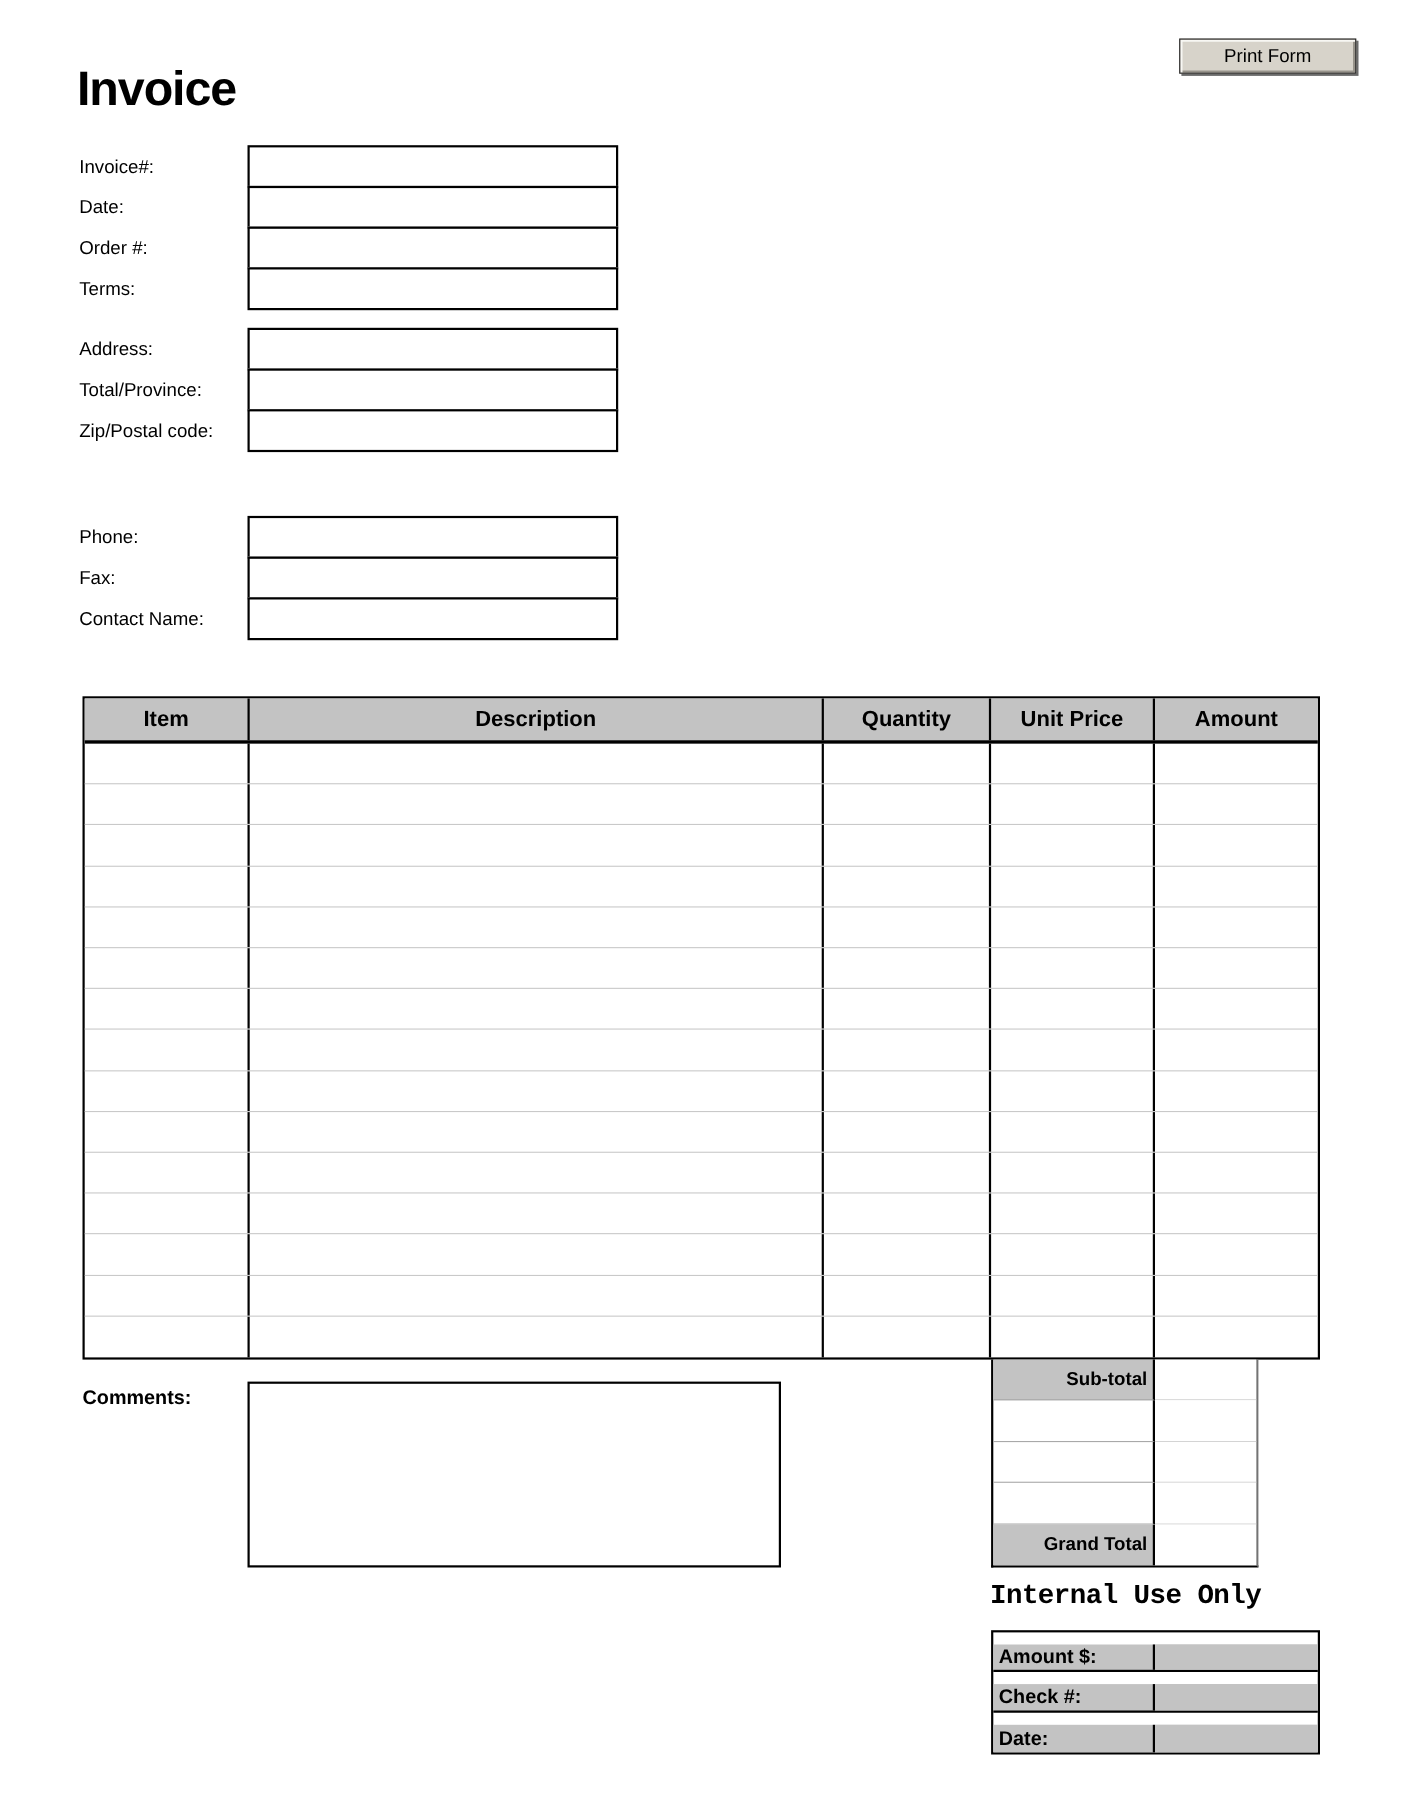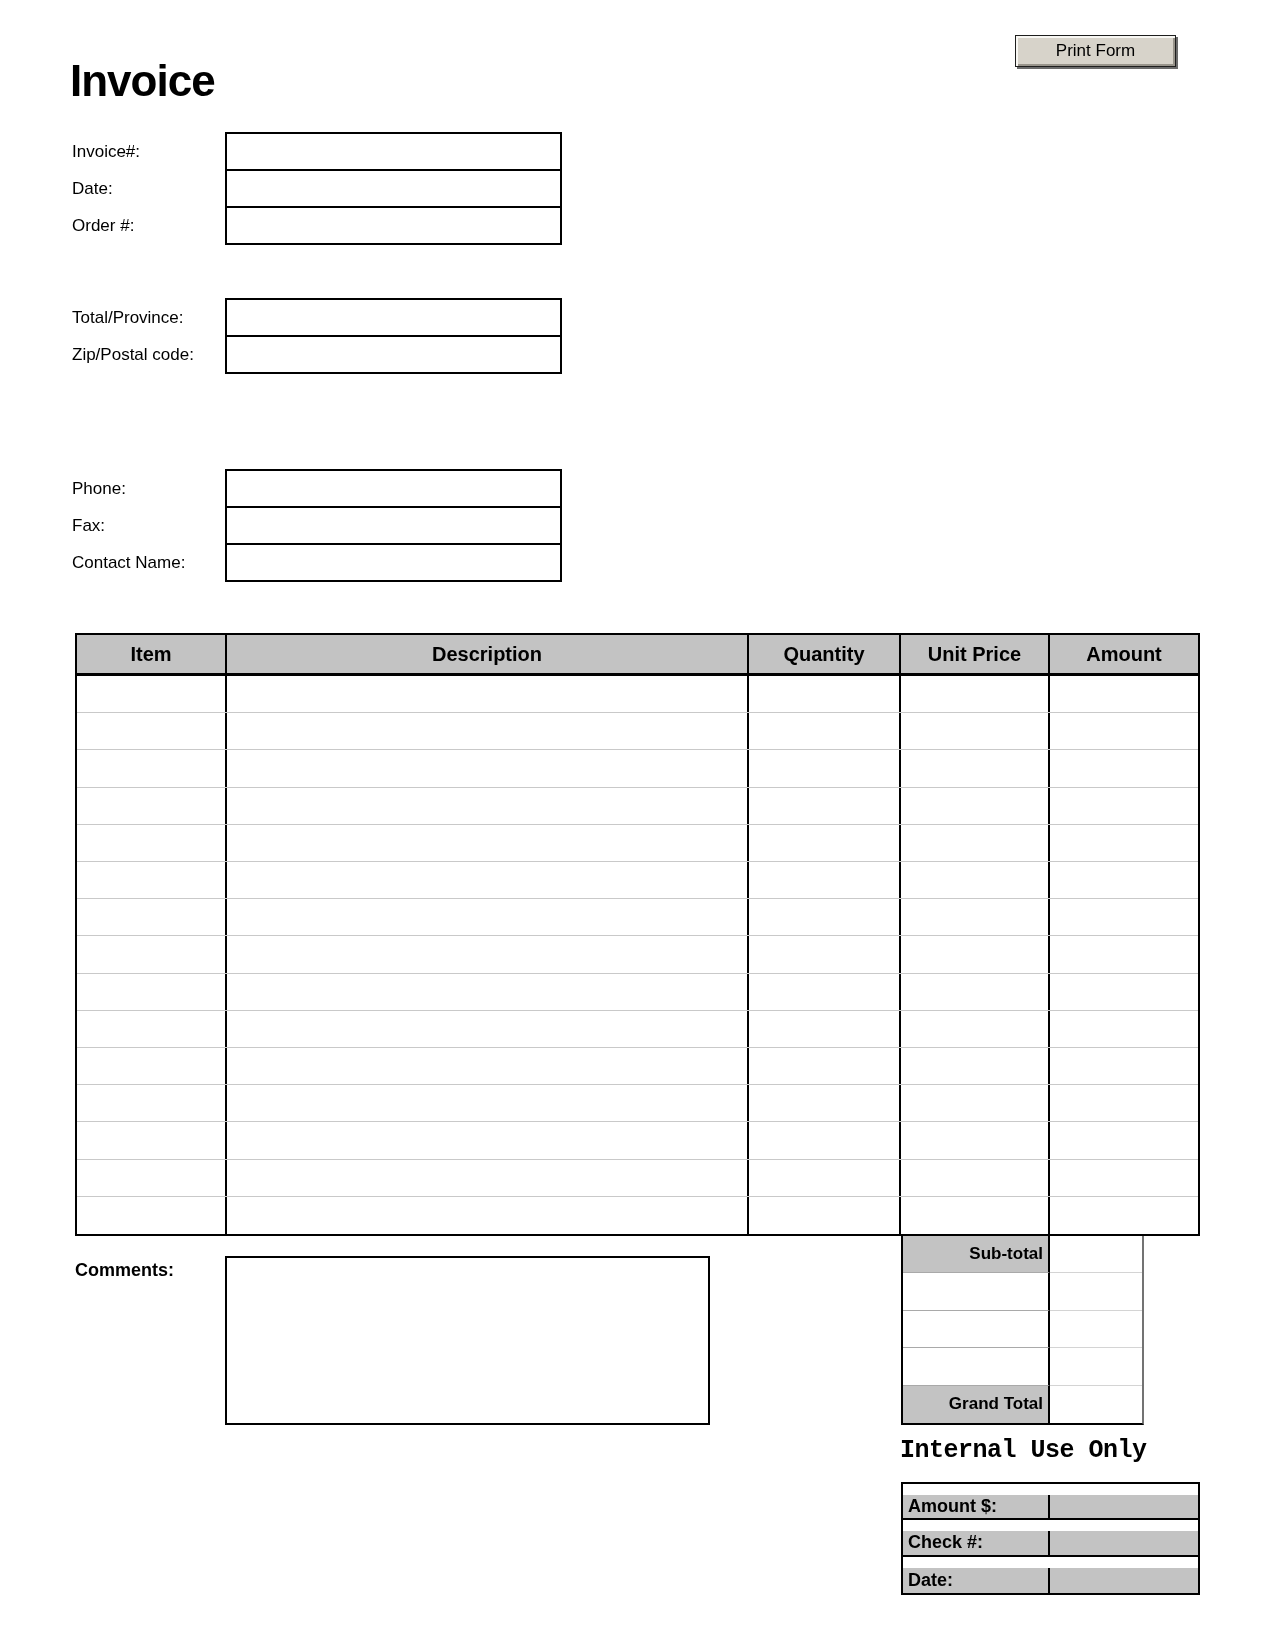--- a/index.html
+++ b/index.html
@@ -4,21 +4,21 @@
 <style>
   html,body { margin:0; padding:0; background:#ffffff; }
   .page {
     position:relative; width:1275px; height:1650px; background:#ffffff;
     font-family:"Liberation Sans","DejaVu Sans",sans-serif; color:#000;
     overflow:hidden;
   }
 
   
   .print-btn {
-    position:absolute; left:1015px; top:35px; width:161px; height:32px;
+    position:absolute; left:1072px; top:35px; width:161px; height:32px;
     background:#d7d3ca;
     border:1px solid #1e1e1e;
     box-shadow: inset 2px 2px 0 #f8f7f3, inset -2px -2px 0 #98948b, 2px 2px 0 #6b6b6b;
     font-family:"Liberation Sans","DejaVu Sans",sans-serif;
     font-size:17px; color:#000; cursor:pointer; padding:0;
   }
 
   .title {
     position:absolute; left:70px; top:56px; margin:0;
     font-size:44px; font-weight:bold; letter-spacing:-1px;
@@ -271,23 +271,31 @@
         <div class="finput"></div>
       </div>
       <div class="frow">
         <div class="flabel">Date:</div>
         <div class="finput"></div>
       </div>
       <div class="frow">
         <div class="flabel">Order #:</div>
         <div class="finput"></div>
       </div>
+      <div class="frow">
+        <div class="flabel">Terms:</div>
+        <div class="finput"></div>
+      </div>
     </div>
     <div class="fgroup" style="top: 298px;">
       <div class="frow">
+        <div class="flabel">Address:</div>
+        <div class="finput"></div>
+      </div>
+      <div class="frow">
         <div class="flabel">Total/Province:</div>
         <div class="finput"></div>
       </div>
       <div class="frow">
         <div class="flabel">Zip/Postal code:</div>
         <div class="finput"></div>
       </div>
     </div>
     <div class="fgroup" style="top: 469px;">
       <div class="frow">

